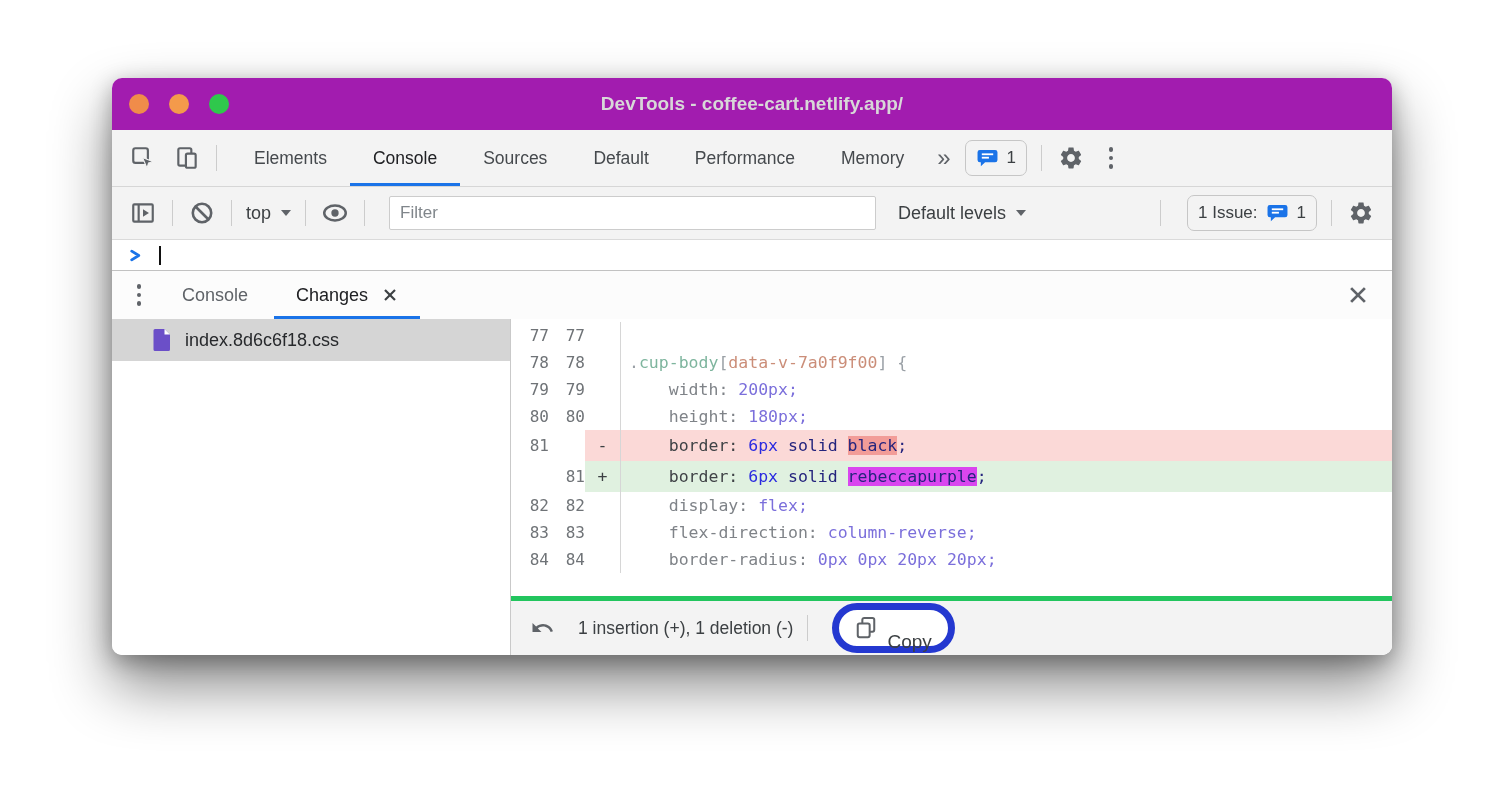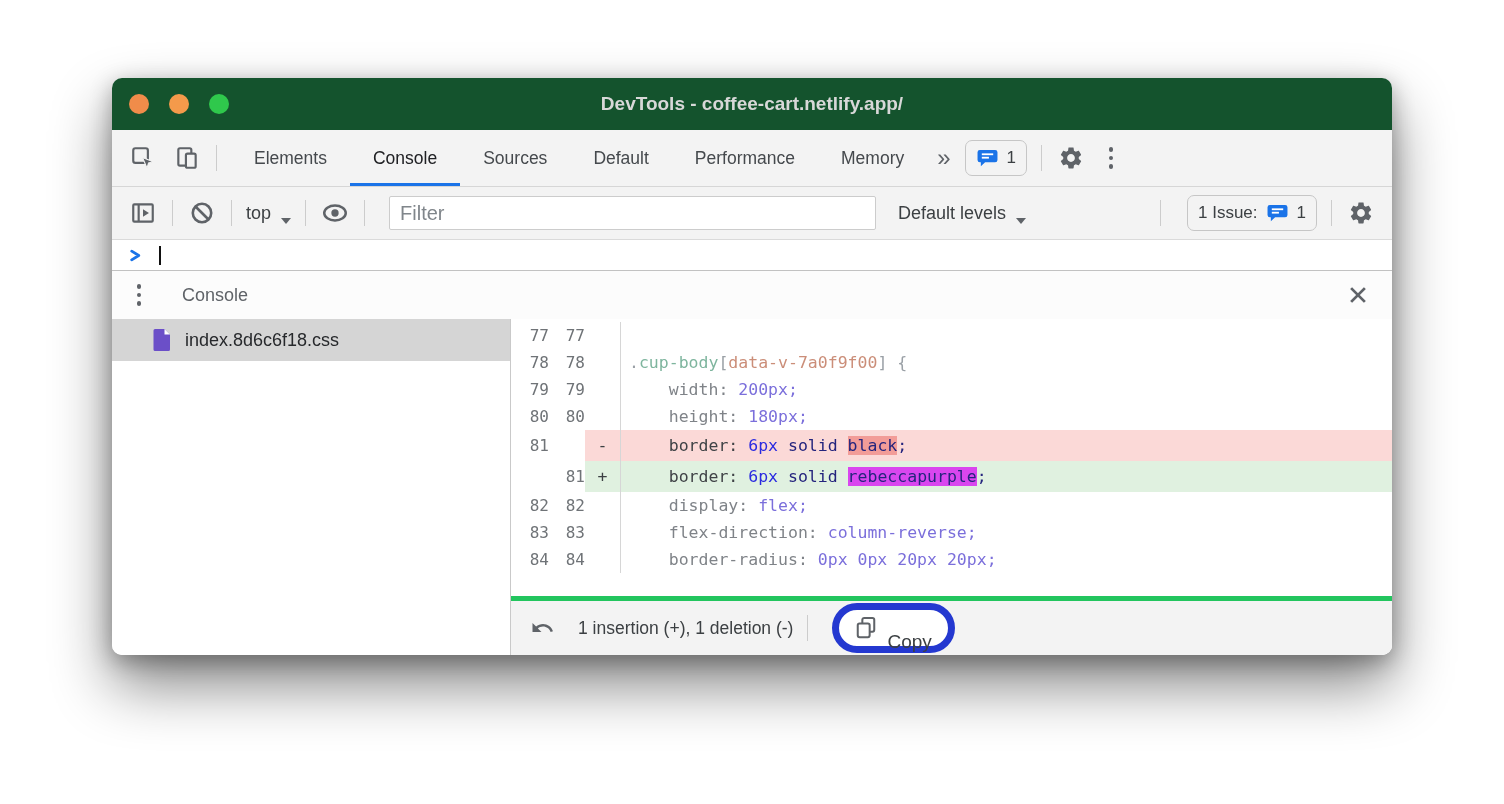--- a/index.html
+++ b/index.html
@@ -2,46 +2,46 @@
 <html><head>
 <meta charset="utf-8">
 <style>
   html,body{margin:0;padding:0;background:#ffffff;}
   .stage{position:relative;width:1504px;height:804px;background:#ffffff;overflow:hidden;
          font-family:"Liberation Sans",sans-serif;}
   .window{position:absolute;left:112px;top:78px;width:1280px;height:577px;border-radius:10px;
           overflow:hidden;background:#fff;display:flex;flex-direction:column;
           box-shadow:0 30px 60px rgba(0,0,0,.48),0 6px 22px rgba(0,0,0,.30);}
   
-  .titlebar{height:52px;background:#14532d;display:flex;align-items:center;position:relative;flex:none;}
+  .titlebar{height:52px;background:#a21caf;display:flex;align-items:center;position:relative;flex:none;}
   .lights{position:absolute;left:17px;top:16px;display:flex;gap:20px;}
   .light{width:20px;height:20px;border-radius:50%;}
   .title{flex:1;text-align:center;color:#d8d8d8;font-weight:bold;font-size:19px;}
   
   .main-toolbar{height:56px;background:#f3f3f3;border-bottom:1px solid #d6d6d6;display:flex;
                 align-items:center;padding:0 14px 0 16px;flex:none;}
   .tool-icon{width:30px;height:32px;display:flex;align-items:center;justify-content:center;flex:none;}
   .vsep{width:1px;height:26px;background:#cccccc;margin:0 14px;flex:none;}
   .tab{height:100%;display:flex;align-items:center;padding:0 23px;font-size:17.5px;color:#45494d;
        position:relative;flex:none;}
   .tab.active{color:#202124;}
   .tab.active::after{content:"";position:absolute;left:0;right:0;bottom:0;height:3px;background:#1a73e8;}
   .chevrons{font-size:24px;color:#5f6368;margin-left:10px;flex:none;}
   .pill-btn{display:flex;align-items:center;gap:8px;border:1px solid #c6c6c6;border-radius:7px;
             height:34px;padding:0 10px;font-size:17px;color:#3c4043;margin-left:14px;flex:none;background:transparent;}
   .dots{display:flex;flex-direction:column;gap:4px;align-items:center;width:26px;flex:none;}
   .dots i{width:4.5px;height:4.5px;border-radius:50%;background:#5f6368;}
   
   .console-toolbar{height:52px;background:#f3f3f3;border-bottom:1px solid #dadada;display:flex;
                    align-items:center;padding:0 16px;flex:none;}
-  .label-drop{display:flex;align-items:flex-end;gap:10px;font-size:18px;color:#3c4043;flex:none;}
+  .label-drop{display:flex;align-items:center;gap:10px;font-size:18px;color:#3c4043;flex:none;}
   .caret{width:0;height:0;border-left:5.5px solid transparent;border-right:5.5px solid transparent;
          border-top:6.5px solid #5f6368;display:inline-block;}
   .filter-input{width:465px;height:32px;border:1px solid #ccc;border-radius:2px;background:#fff;
-                font-size:20px;color:#0f172a;padding:0 10px;margin-left:10px;flex:none;outline:none;
+                font-size:17px;color:#0f172a;padding:0 10px;margin-left:10px;flex:none;outline:none;
                 font-family:"Liberation Sans",sans-serif;}
   .filter-input::placeholder{color:#80868b;}
   
   .prompt-row{height:30px;background:#fff;display:flex;align-items:center;padding-left:17px;flex:none;}
   .cursor-bar{width:2px;height:19px;background:#111;margin-left:17px;}
   
   .drawer-header{height:48px;background:#fcfcfc;border-top:1px solid #c2c2c2;display:flex;
                  align-items:center;padding:0 14px;flex:none;}
   .d-tab{height:100%;display:flex;align-items:center;gap:14px;padding:0 24px;font-size:18px;
          color:#5f6368;position:relative;flex:none;}
@@ -213,20 +213,29 @@
 
     <div class="drawer-header">
       <div class="dots">
           <i></i>
           <i></i>
           <i></i>
         </div>
       <div class="d-tab" style="margin-left:6px">
         <span>Console</span>
       </div>
+      <div class="d-tab active">
+        <span>Changes</span>
+        <span class="icon-x">
+          <svg width="16" height="16" viewBox="0 0 16 16">
+              <line x1="3" y1="3" x2="13" y2="13" stroke="#3c4043" stroke-width="2.2"></line>
+              <line x1="13" y1="3" x2="3" y2="13" stroke="#3c4043" stroke-width="2.2"></line>
+            </svg>
+        </span>
+      </div>
       <div class="grow"></div>
       <div class="icon-x" style="margin-right:10px">
         <svg width="20" height="20" viewBox="0 0 16 16">
             <line x1="2.5" y1="2.5" x2="13.5" y2="13.5" stroke="#5f6368" stroke-width="2.2"></line>
             <line x1="13.5" y1="2.5" x2="2.5" y2="13.5" stroke="#5f6368" stroke-width="2.2"></line>
           </svg>
       </div>
     </div>
 
     <div class="drawer-body">

